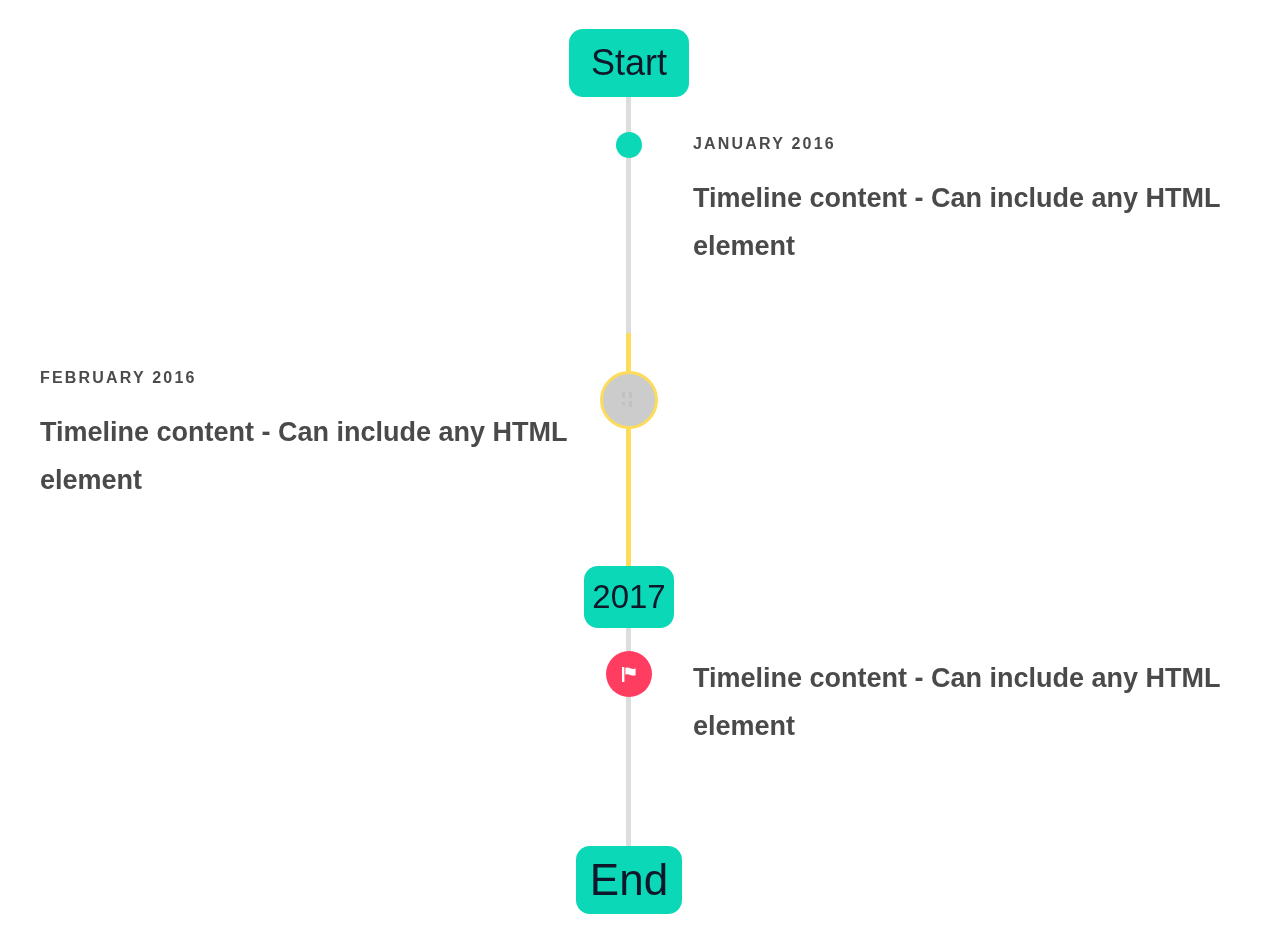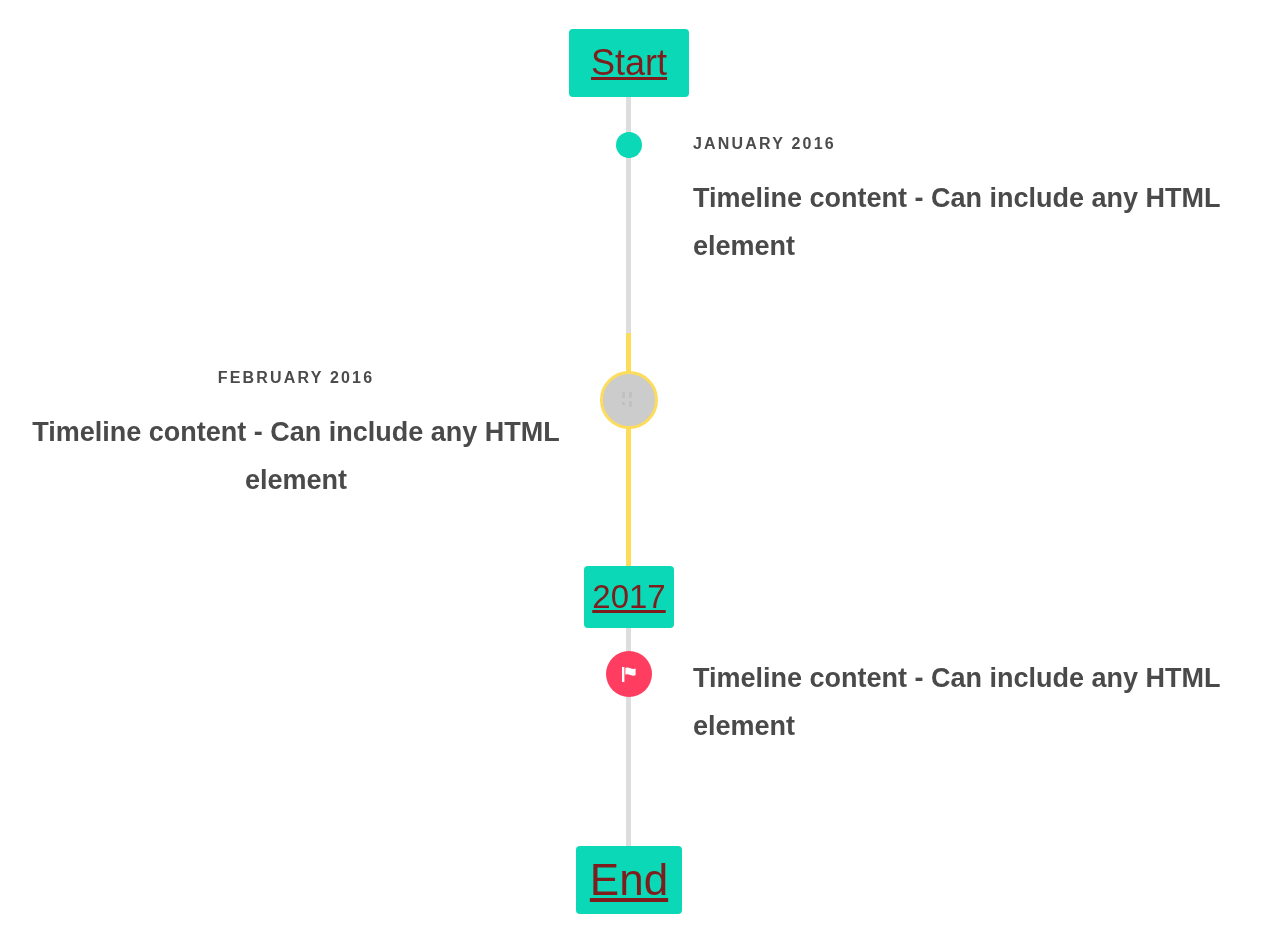--- a/index.html
+++ b/index.html
@@ -30,28 +30,27 @@
   }
   .spine-gray-top    { top: 93px;  height: 240px; background: #dddddd; }
   .spine-yellow-a    { top: 333px; height: 40px;  background: #fddc5c; }
   .spine-yellow-b    { top: 427px; height: 139px; background: #fddc5c; }
   .spine-gray-mid    { top: 613px; height: 236px; background: #dddddd; }
 
   
   .badge {
     position: absolute;
     background: #0ad8b6;
-    color: #7f1d1d;
-    border-radius: 4px;
+    color: #0f172a;
+    border-radius: 14px;
     display: flex;
     align-items: center;
     justify-content: center;
     font-weight: 400;
     z-index: 4;
-    text-decoration: underline;
   }
   .badge-start {
     left: 569px; top: 29px;
     width: 120px; height: 68px;
     font-size: 36px;
   }
   .badge-year {
     left: 584px; top: 566px;
     width: 90px; height: 62px;
     font-size: 33px;
@@ -125,23 +124,23 @@
     line-height: 1.78;
     margin: 0;
   }
 
   .entry-right {
     left: 693px;
     width: 530px;
     text-align: left;
   }
   .entry-left {
-    left: 31px;
+    left: 40px;
     width: 530px;
-    text-align: center;
+    text-align: left;
   }
 
   .entry-jan   { top: 136px; }
   .entry-feb   { top: 370px; }
   .entry-mar   { top: 654px; }
 </style>
 </head>
 <body>
 
 <div class="timeline">

